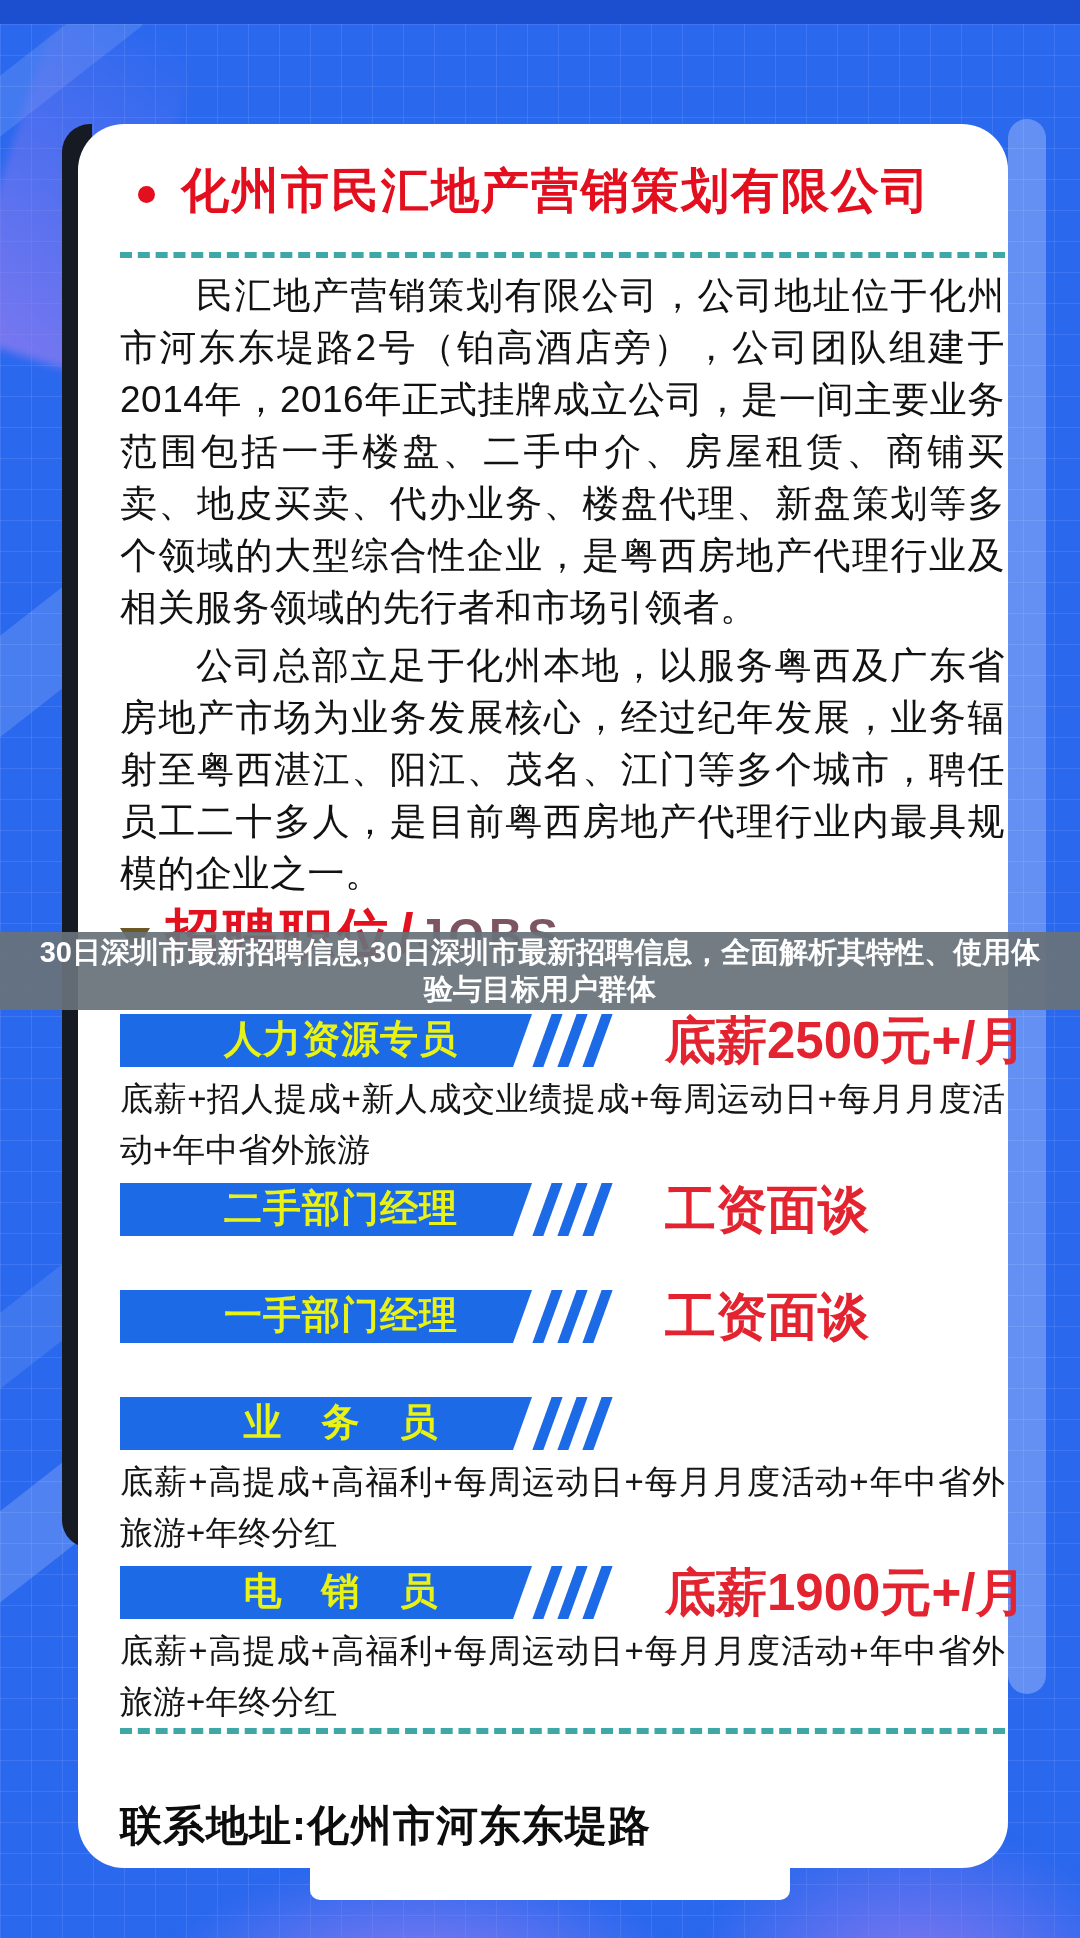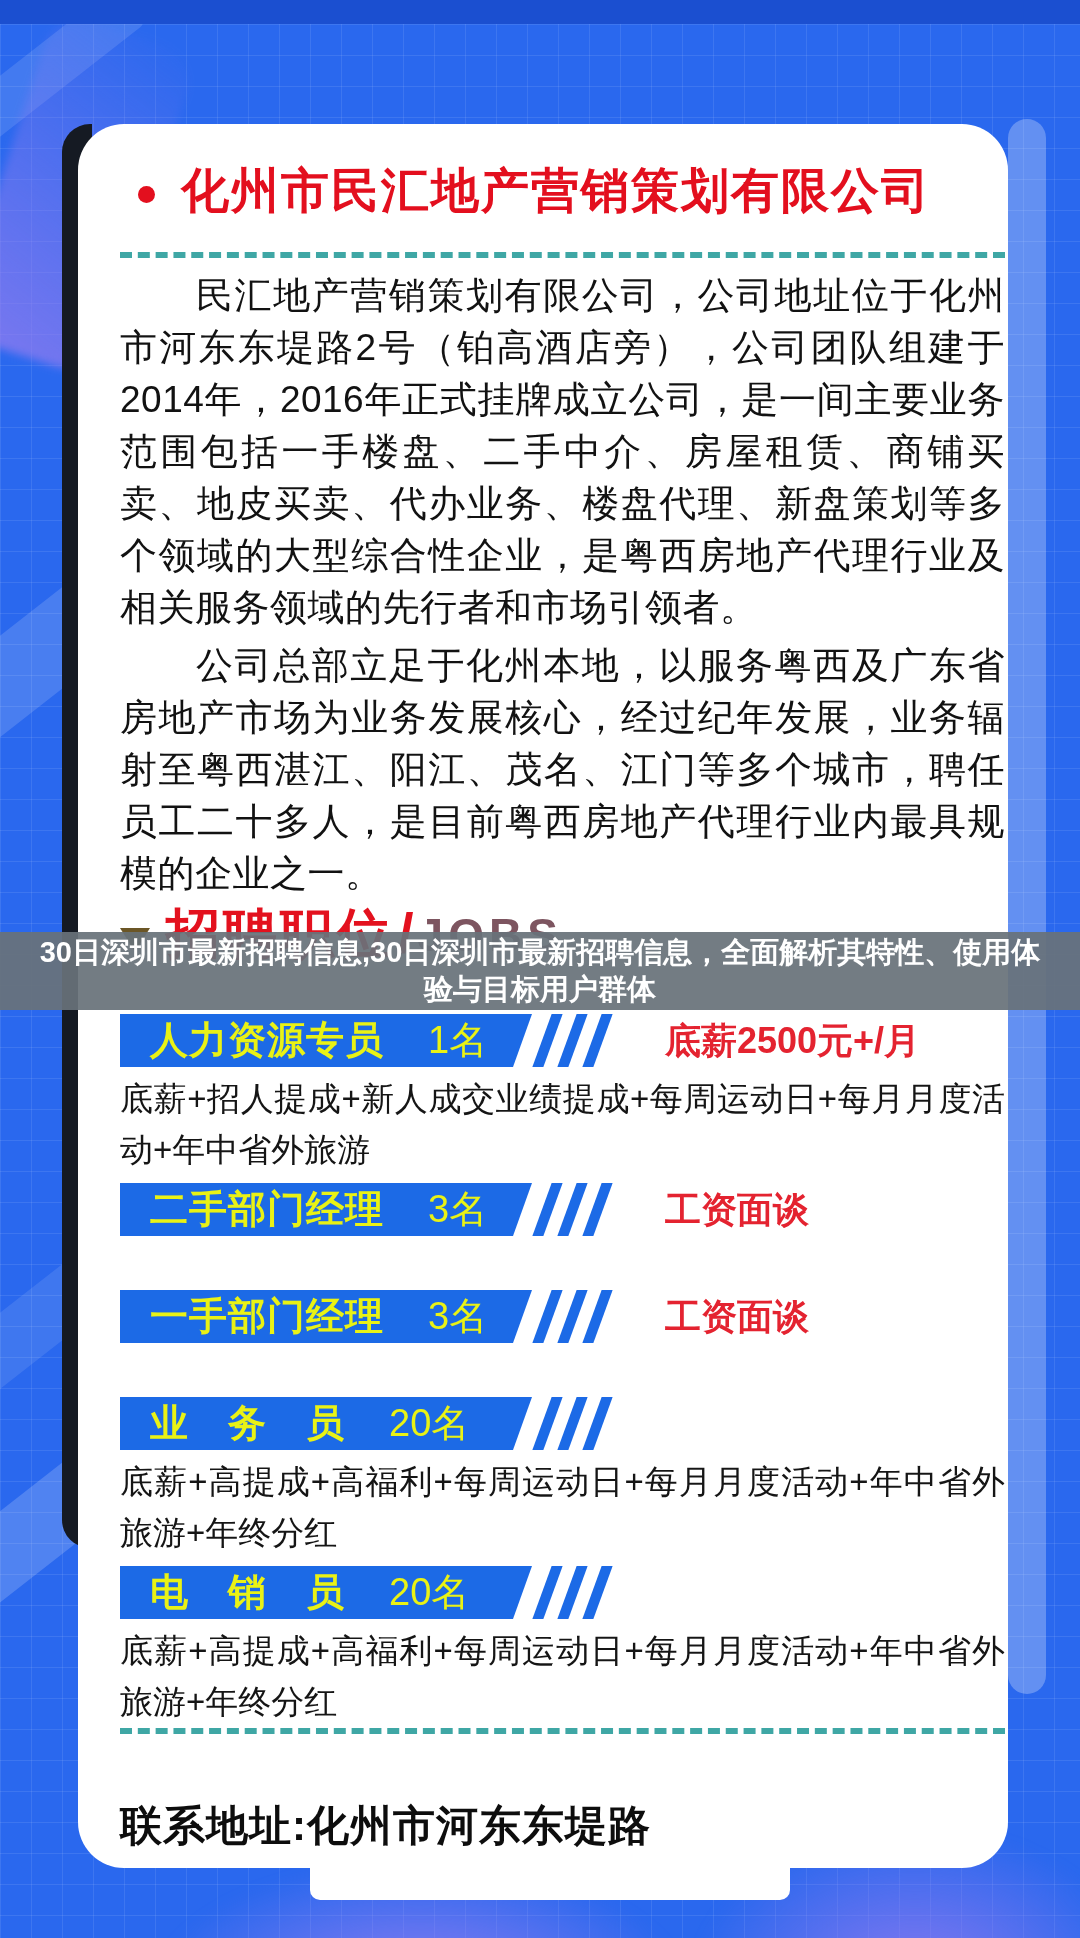--- a/index.html
+++ b/index.html
@@ -56,26 +56,26 @@
   .overlay-text{color:#ffffff;font-size:29px;font-weight:bold;line-height:37px;text-align:center;letter-spacing:0;}
 
   
   .job-list{position:absolute;left:42px;top:890px;width:885px;}
   .job-row{position:relative;height:53px;}
   .job-row + .job-row{margin-top:54px;}
   .job-desc + .job-row{margin-top:8px;}
   .job-row + .job-desc{margin-top:6px;}
   .job-band{position:absolute;left:0;top:0;width:412px;height:53px;background:#1c6ae6;
     clip-path:polygon(0 0,100% 0,calc(100% - 19px) 100%,0 100%);
-    display:flex;align-items:center;padding-left:30px;}
+    display:flex;align-items:center;padding-left:30px;flex-direction:column;}
   .job-title{font-size:38px;font-weight:bold;color:#e9f215;white-space:pre;letter-spacing:1px;}
   .job-count{font-size:38px;font-weight:normal;color:#e9f215;margin-left:44px;}
   .stripes{position:absolute;left:422px;top:0;height:53px;display:flex;gap:14px;transform:skewX(-20deg);}
   .stripe{width:11px;height:53px;background:#1c6ae6;}
-  .job-salary{position:absolute;left:545px;top:0;height:53px;line-height:53px;font-size:36px;font-weight:bold;color:#e42330;white-space:nowrap;}
+  .job-salary{position:absolute;left:545px;top:0;height:53px;line-height:53px;font-size:51px;font-weight:bold;color:#e42330;white-space:nowrap;}
   .job-desc{font-size:33px;line-height:51px;color:#151515;text-align:justify;letter-spacing:0;}
 
   
   .contact-line{position:absolute;left:42px;width:885px;font-size:42px;font-weight:bold;color:#0d0d0d;letter-spacing:1px;}
   .contact-phone{top:1616px;}
   .contact-address{top:1674px;}
 </style>
 </head>
 <body>
 
@@ -164,20 +164,21 @@
         <div class="job-row">
     <div class="job-band">
       <span class="job-title">电　销　员</span>
       <span class="job-count">20名</span>
     </div>
     <div class="stripes">
       <span class="stripe"></span>
             <span class="stripe"></span>
             <span class="stripe"></span>
     </div>
+    <span class="job-salary">底薪1900元+/月</span>
   </div>
         <div class="job-desc">底薪+高提成+高福利+每周运动日+每月月度活动+年中省外旅游+年终分红</div>
       </div>
 
     <div class="teal-dash dash2"></div>
     <div class="contact-line contact-address">联系地址:化州市河东东堤路</div>
   </div>
 
   <div class="overlay-banner">
     <div class="overlay-text">30日深圳市最新招聘信息,30日深圳市最新招聘信息，全面解析其特性、使用体验与目标用户群体</div>

